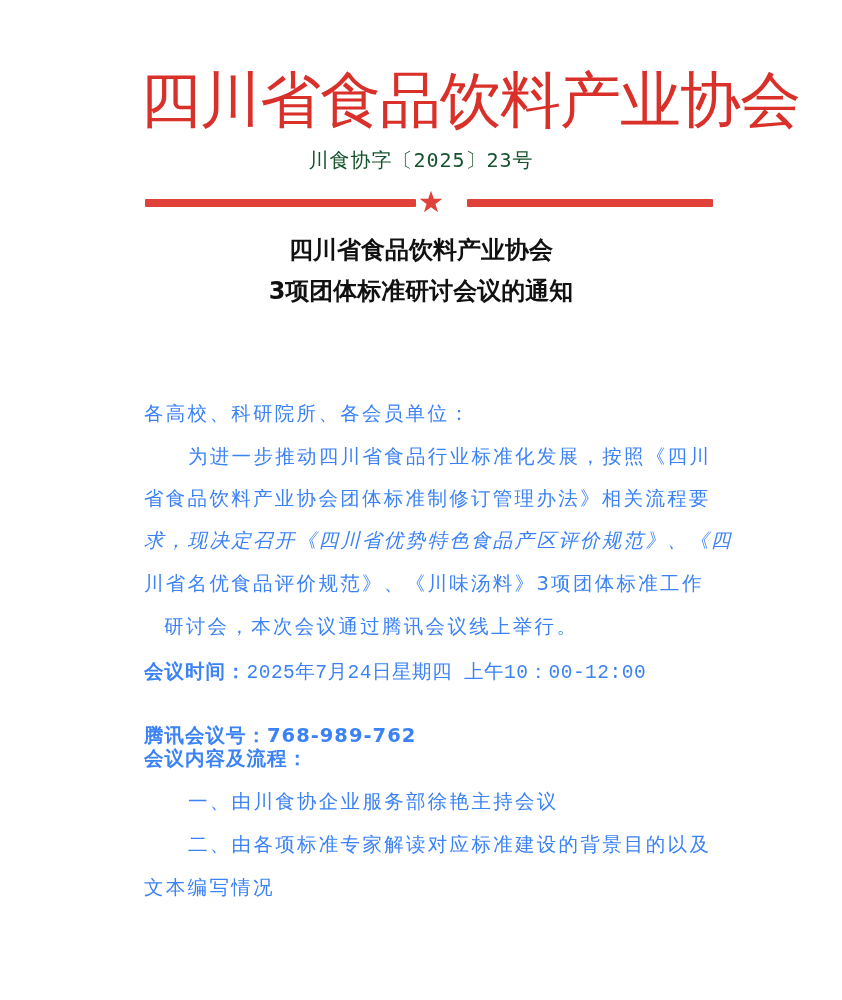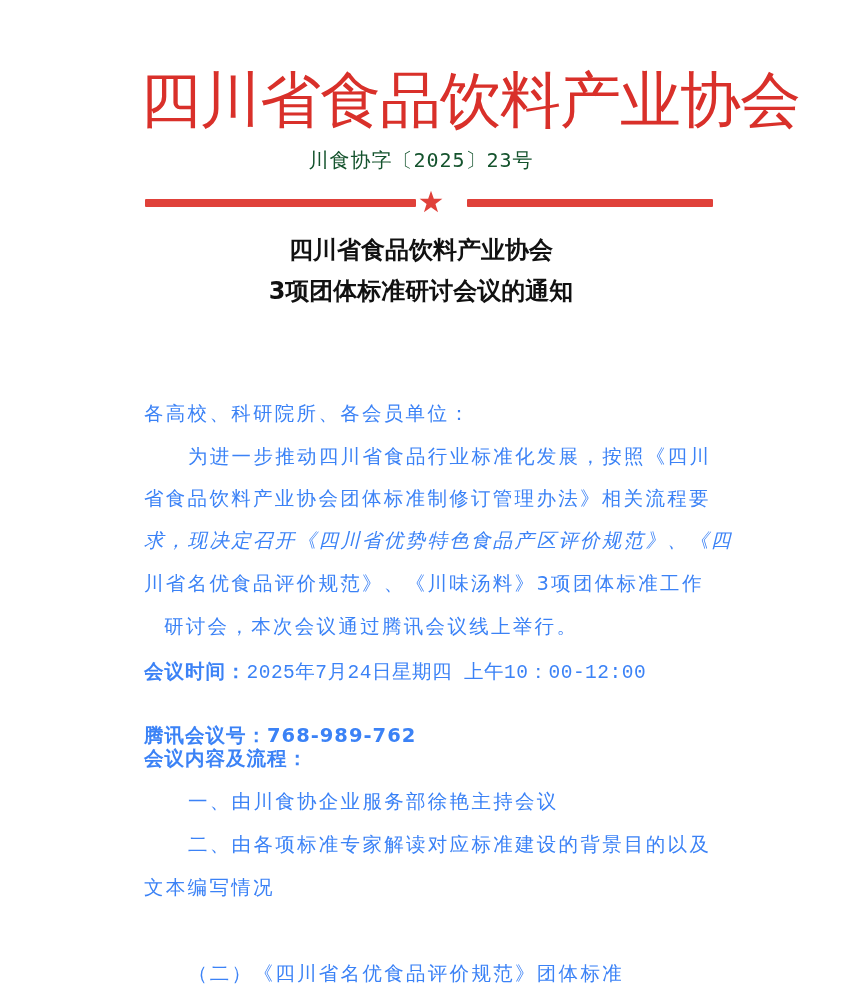--- a/index.html
+++ b/index.html
@@ -123,15 +123,14 @@
   <div class="line" style="top:702px;margin-top:20px;">
     <span class="bold">腾讯会议号：</span><span class="bold">768-989-762</span>
   </div>
 
   <div class="line bold" style="top:745px;">会议内容及流程：</div>
 
   <div class="line indent" style="top:788px;">一、由川食协企业服务部徐艳主持会议</div>
   <div class="line indent" style="top:831px;">二、由各项标准专家解读对应标准建设的背景目的以及</div>
   <div class="line" style="top:874px;">文本编写情况</div>
 
-  <div class="line indent2" style="top:960px;">（二）《四川省名优食品评价规范》团体标准</div>
 
 </div>
 
 </body></html>

